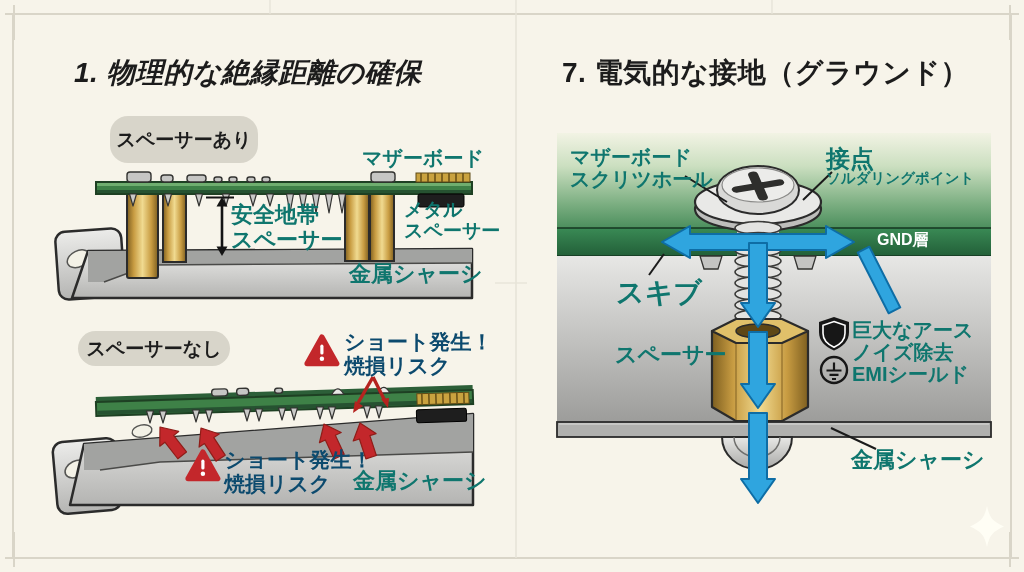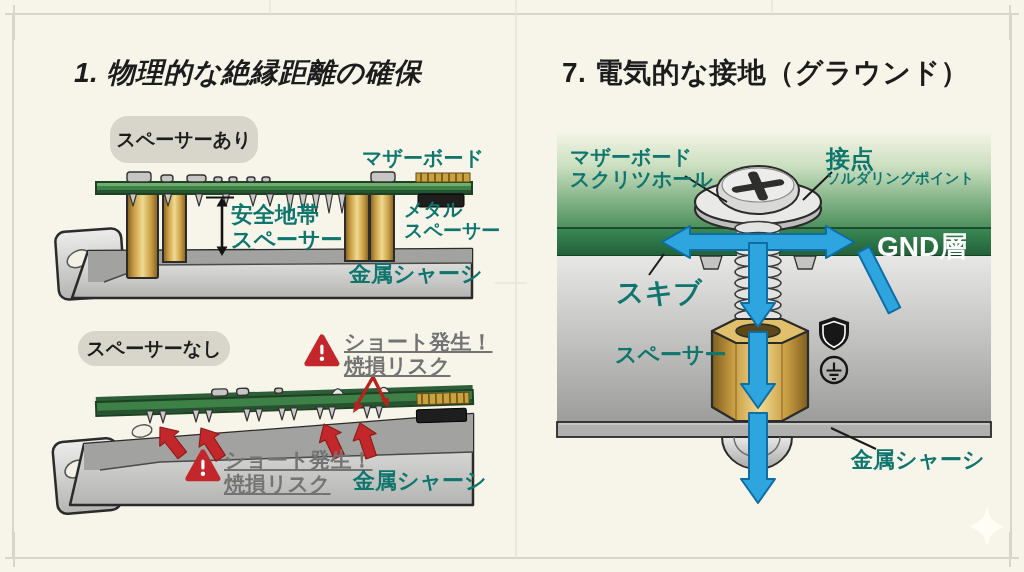--- a/index.html
+++ b/index.html
@@ -3,21 +3,21 @@
 <meta charset="utf-8">
 <style>
   html,body{margin:0;padding:0;background:#F7F4EA;}
   #stage{position:relative;width:1024px;height:572px;background:#F7F4EA;overflow:hidden;
          font-family:"Liberation Sans","DejaVu Sans",sans-serif;color:#1C1C1C;}
   .abs{position:absolute;white-space:nowrap;}
   .title{font-size:28px;font-weight:700;letter-spacing:0.5px;}
   .badge{display:flex;align-items:center;justify-content:center;background:#D8D5CA;
          border-radius:18px;font-size:19px;font-weight:700;color:#1C1C1C;}
   .lbl{font-weight:700;color:#0f766e;line-height:1.12;}
-  .red{color:#737373;text-decoration:underline;}
+  .red{color:#0c4a6e;}
   .white{color:#FFFFFF;}
   svg{position:absolute;left:0;top:0;}
 </style>
 </head>
 <body>
 
 <div id="stage">
 
 <svg width="1024" height="572" viewBox="0 0 1024 572">
   <defs>
@@ -292,18 +292,23 @@
   <div>焼損リスク</div>
 </div>
 <div class="abs lbl" style="left:353px;top:469px;font-size:22px;">金属シャーシ</div>
 
 <div class="abs lbl" style="left:570px;top:146px;font-size:20px;">
   <div>マザーボード</div>
   <div>スクリツホール</div>
 </div>
 <div class="abs lbl" style="left:826px;top:146px;font-size:24px;">接点</div>
 <div class="abs lbl" style="left:826px;top:170px;font-size:14.5px;">ソルダリングポイント</div>
-<div class="abs lbl white" style="left:877px;top:231px;font-size:28px;">GND層</div>
+<div class="abs lbl white" style="left:877px;top:231px;font-size:16px;">GND層</div>
 <div class="abs lbl" style="left:616px;top:277px;font-size:28px;">スキブ</div>
 <div class="abs lbl" style="left:615px;top:343px;font-size:22px;">スペーサー</div>
+<div class="abs lbl" style="left:852px;top:320px;font-size:20px;line-height:1.0;">
+  <div>巨大なアース</div>
+  <div style="margin-top:2px;">ノイズ除去</div>
+  <div style="margin-top:2px;">EMIシールド</div>
+</div>
 <div class="abs lbl" style="left:851px;top:448px;font-size:22px;">金属シャーシ</div>
 
 </div>
 
 </body></html>

